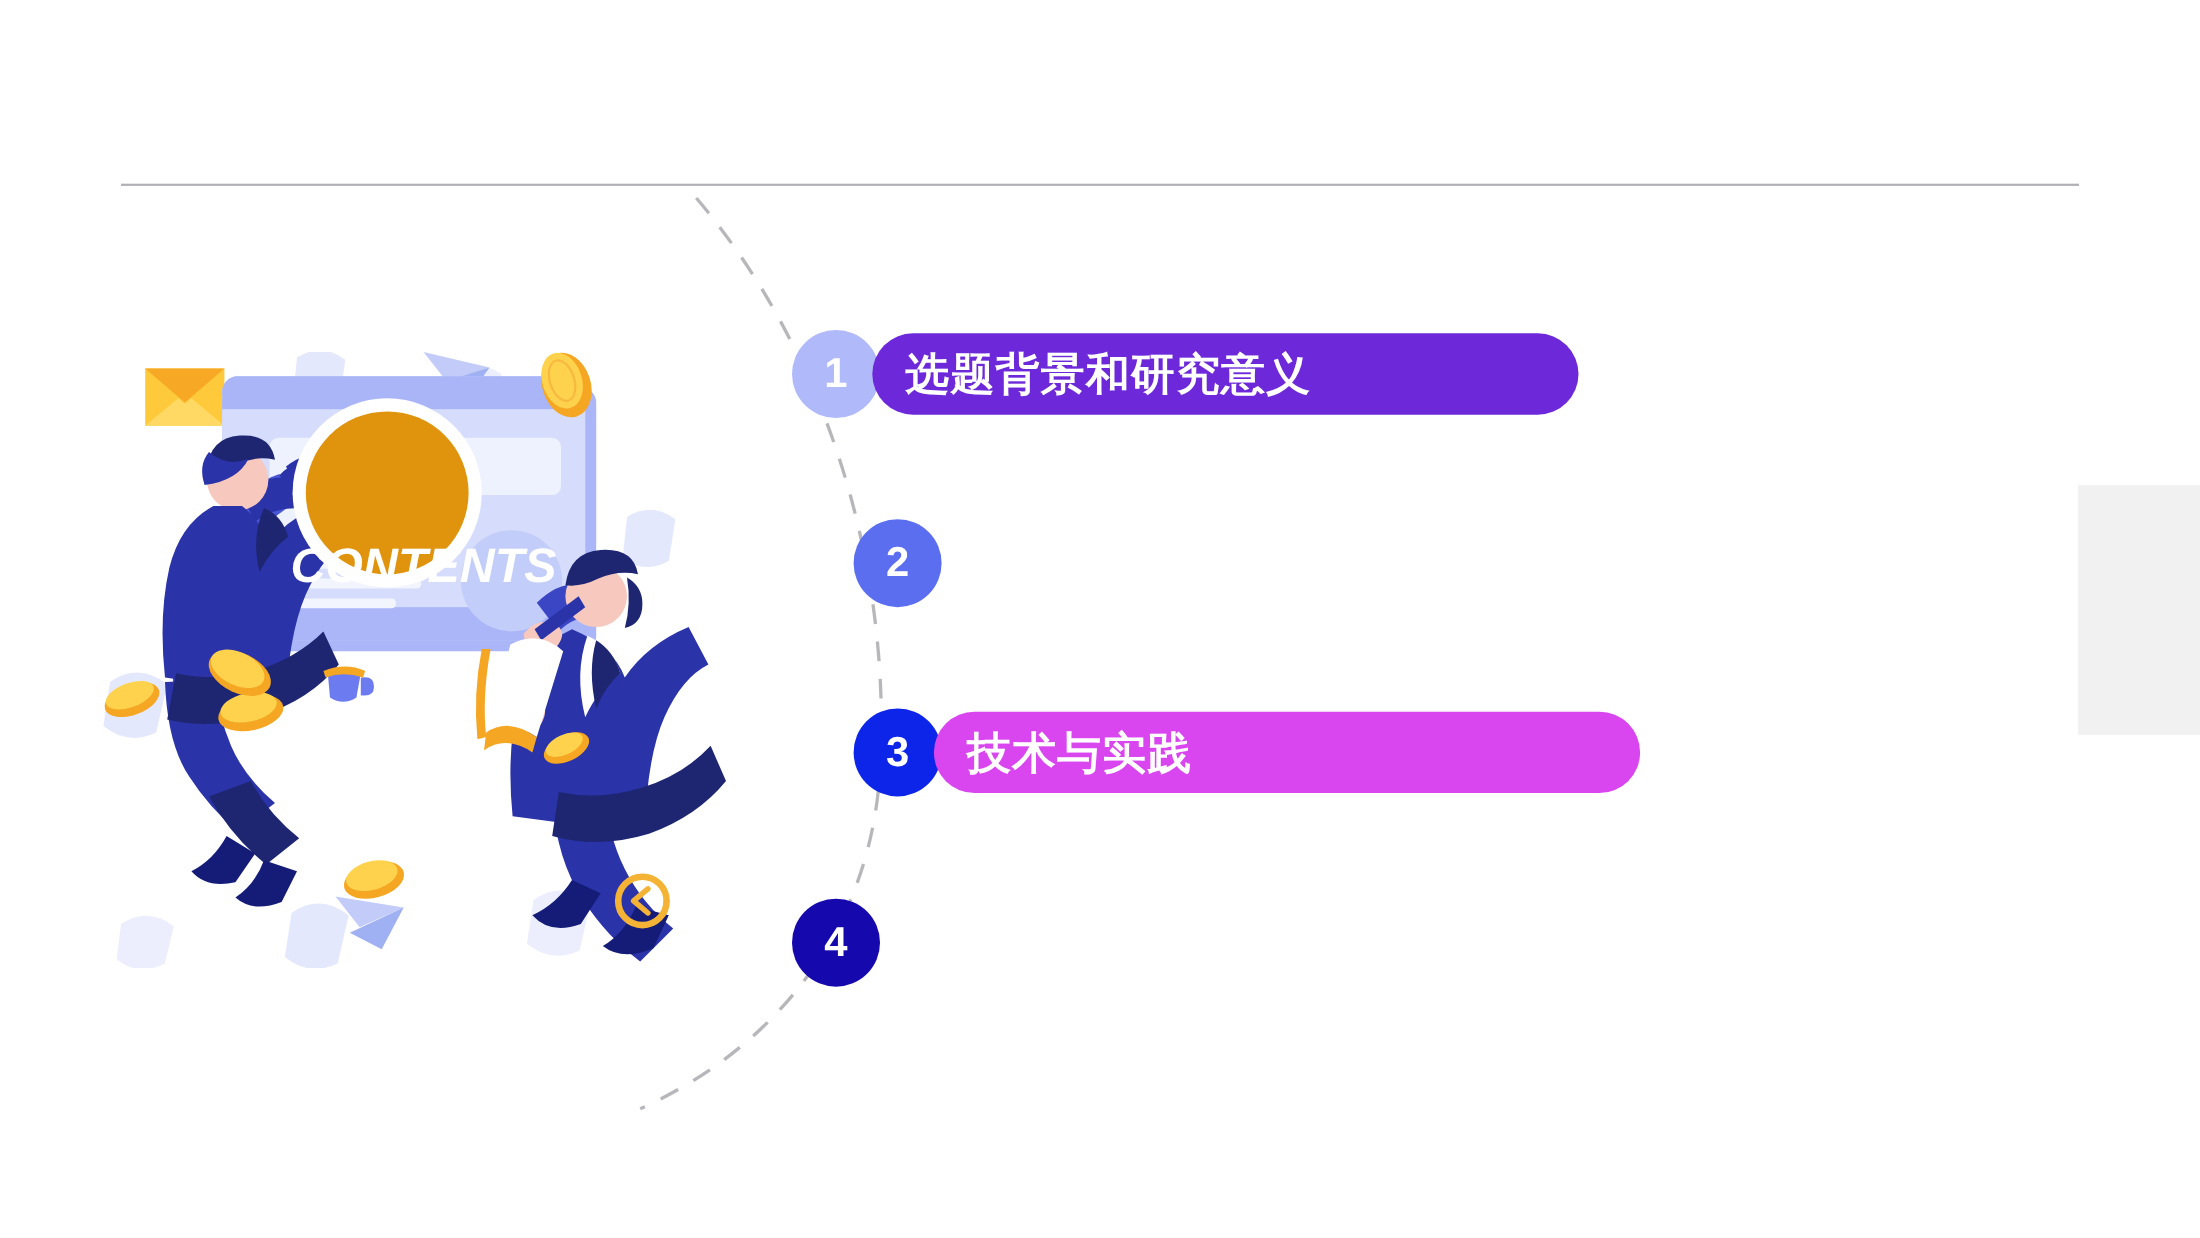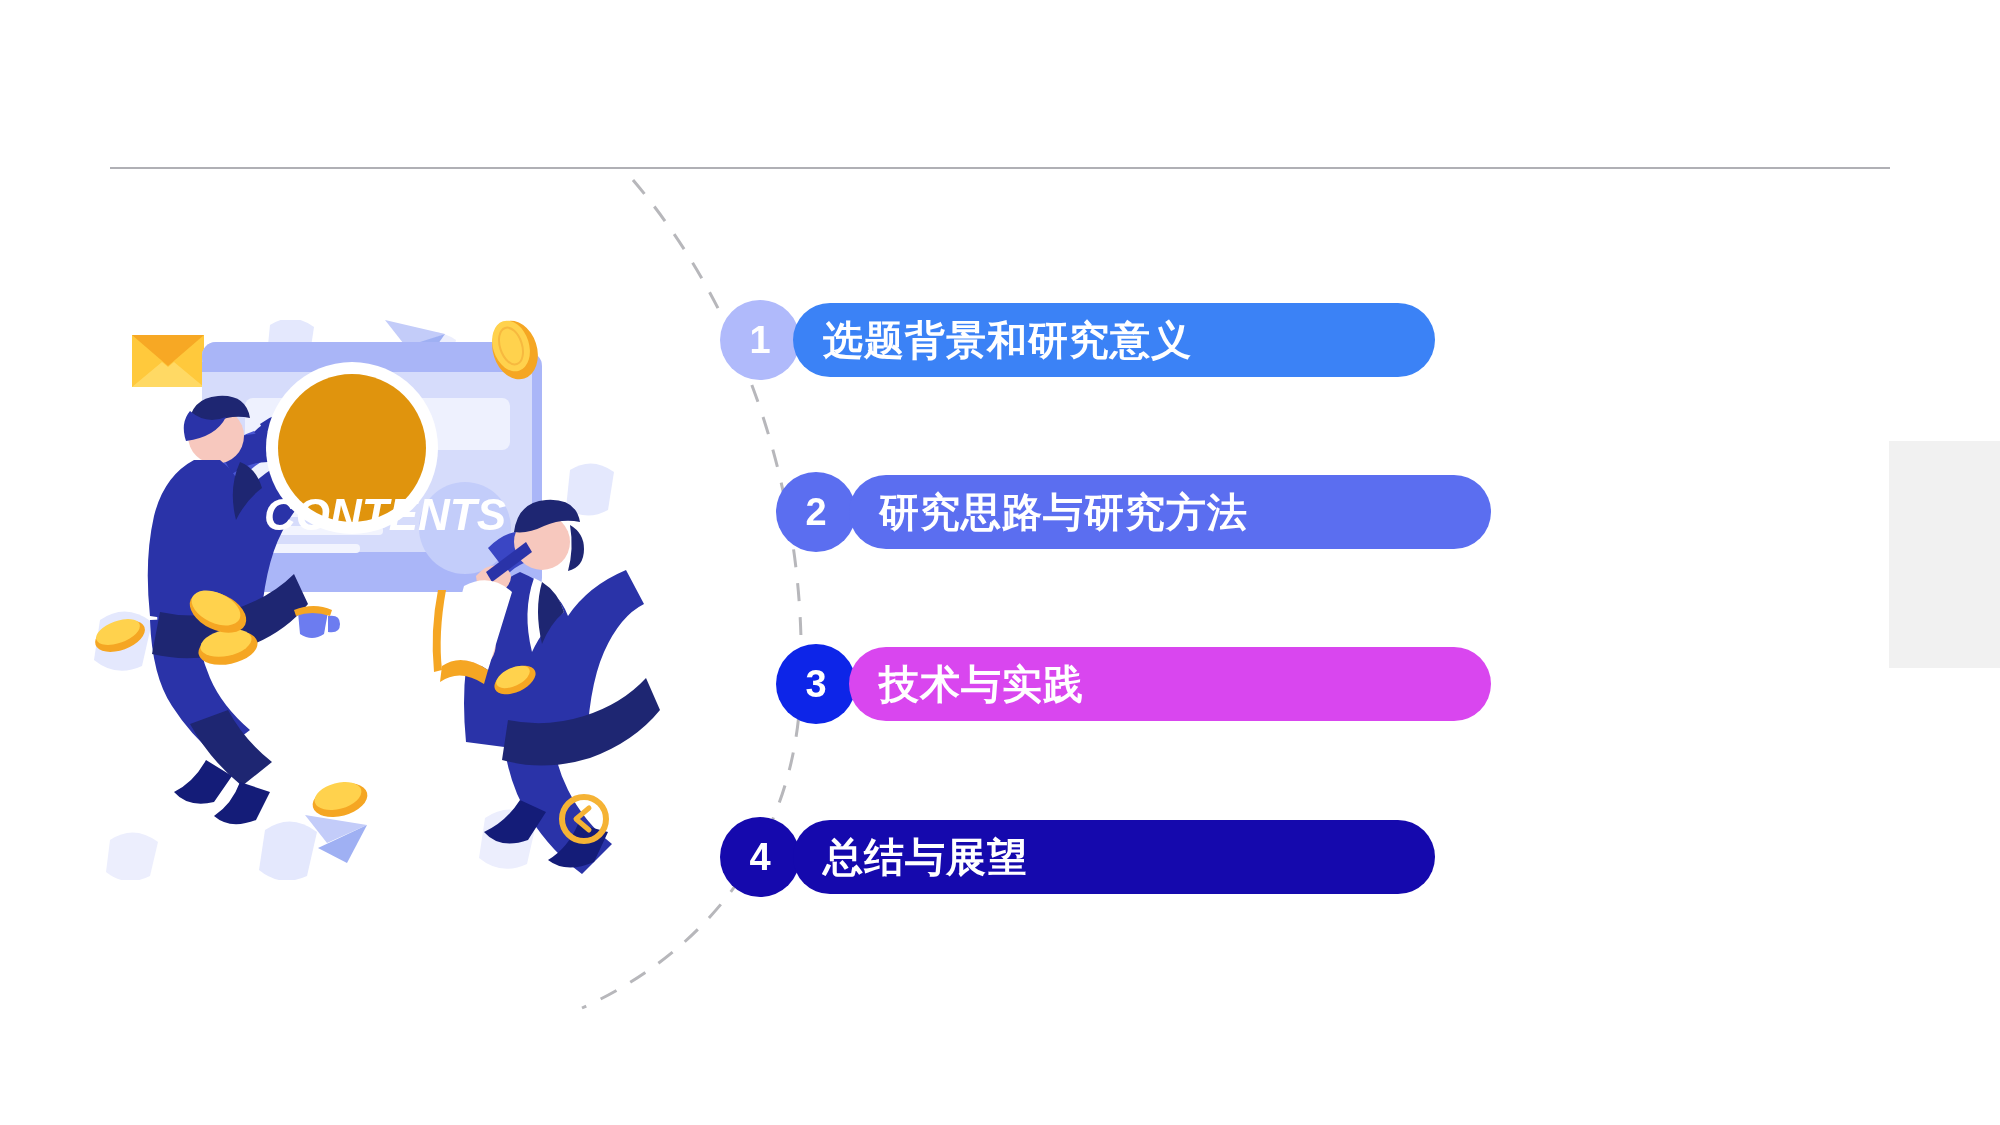--- a/index.html
+++ b/index.html
@@ -255,41 +255,35 @@
 
   <svg class="back-icon" viewBox="0 0 54 54" xmlns="http://www.w3.org/2000/svg">
     <circle cx="27" cy="27" r="22" fill="none" stroke="#f5b335" stroke-width="6"></circle>
     <path d="M32 16 L19 27 L32 38" fill="none" stroke="#f5b335" stroke-width="5" stroke-linecap="round" stroke-linejoin="round"></path>
   </svg>
 
   <div class="toc">
 
     <div class="toc-row row-1">
       <div class="toc-num" style="background:#b0bafb;">1</div>
-      <div class="toc-bar" style="background:#3b82f6;">
+      <div class="toc-bar" style="background:#6d28d9;">
         <span class="toc-label">选题背景和研究意义</span>
       </div>
     </div>
 
     <div class="toc-row row-2">
       <div class="toc-num" style="background:#5b6ef0;">2</div>
-      <div class="toc-bar" style="background:#5b6ef0;">
-        <span class="toc-label">研究思路与研究方法</span>
-      </div>
     </div>
 
     <div class="toc-row row-3">
       <div class="toc-num" style="background:#0d25e8;">3</div>
       <div class="toc-bar" style="background:#d946ef;">
         <span class="toc-label">技术与实践</span>
       </div>
     </div>
 
     <div class="toc-row row-4">
       <div class="toc-num" style="background:#1509ad;">4</div>
-      <div class="toc-bar" style="background:#1509ad;">
-        <span class="toc-label">总结与展望</span>
-      </div>
     </div>
 
   </div>
 
 </div>
 
 </body></html>

